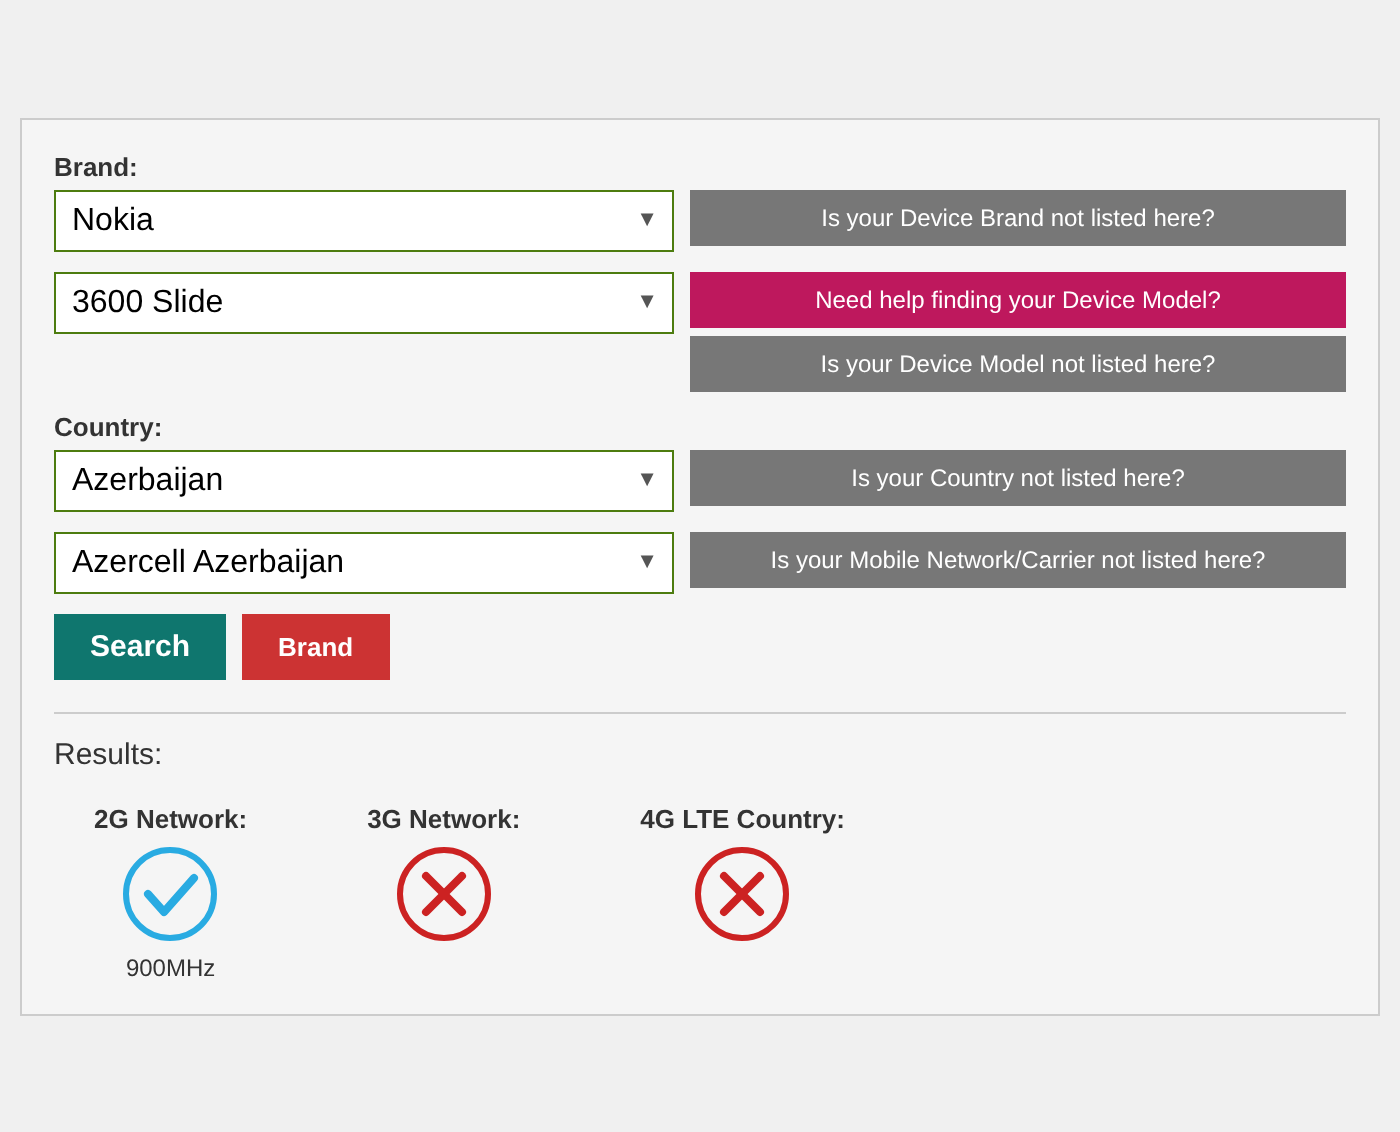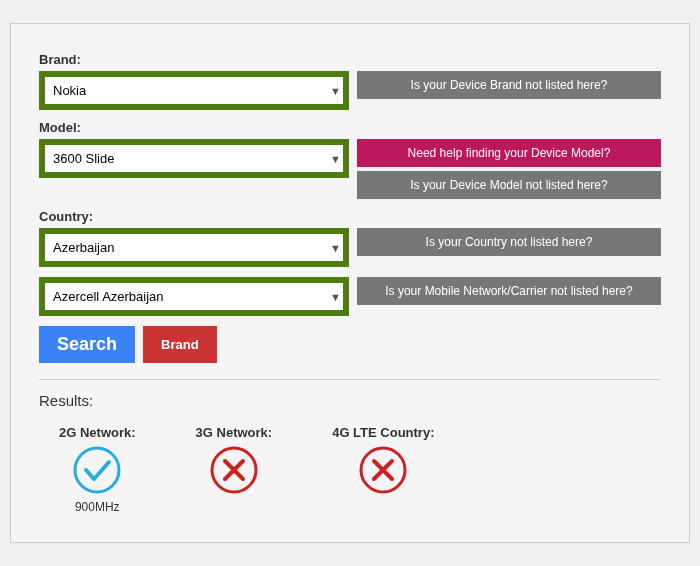--- a/index.html
+++ b/index.html
@@ -10,21 +10,21 @@
       display: flex;
       justify-content: center;
       align-items: center;
       width: 700px;
       min-height: 566px;
     }
     .container {
       background: #f5f5f5;
       border: 1px solid #ccc;
       width: 680px;
-      padding: 28px;
+      padding: 16px;
     }
     .form-section {
       background: #f5f5f5;
     }
     .field-row {
       margin-bottom: 10px;
     }
     .field-label {
       font-weight: bold;
       margin-bottom: 4px;
@@ -37,23 +37,23 @@
       align-items: flex-start;
       gap: 8px;
     }
     .select-wrapper {
       flex: 0 0 310px;
       position: relative;
     }
     select {
       width: 100%;
       padding: 6px 8px;
-      border: 6px solid #4d7c0f;
+      border: 1px solid #4d7c0f;
       background: #fff;
-      font-size: 13px;
+      font-size: 16px;
       appearance: none;
       -webkit-appearance: none;
       cursor: pointer;
       padding-right: 24px;
     }
     .select-arrow {
       position: absolute;
       right: 8px;
       top: 50%;
       transform: translateY(-50%);
@@ -87,25 +87,25 @@
       text-align: center;
       white-space: nowrap;
     }
     .action-buttons {
       display: flex;
       gap: 8px;
       margin-top: 10px;
       margin-bottom: 16px;
     }
     .btn-search {
-      background: #3b82f6;
+      background: #0f766e;
       color: #fff;
       border: none;
       padding: 8px 18px;
-      font-size: 18px;
+      font-size: 15px;
       font-weight: bold;
       cursor: pointer;
     }
     .btn-reset {
       background: #cc3333;
       color: #fff;
       border: none;
       padding: 8px 18px;
       font-size: 13px;
       font-weight: bold;
@@ -168,21 +168,20 @@
           </select>
           <span class="select-arrow">▼</span>
         </div>
         <div class="btn-group">
           <button class="btn-gray">Is your Device Brand not listed here?</button>
         </div>
       </div>
     </div>
 
     <div class="field-row">
-      <span class="field-label">Model:</span>
       <div class="select-row">
         <div class="select-wrapper">
           <select>
             <option value="3600 Slide">3600 Slide</option>
           </select>
           <span class="select-arrow">▼</span>
         </div>
         <div class="btn-group">
           <button class="btn-blue-dark">Need help finding your Device Model?</button>
           <button class="btn-gray">Is your Device Model not listed here?</button>

